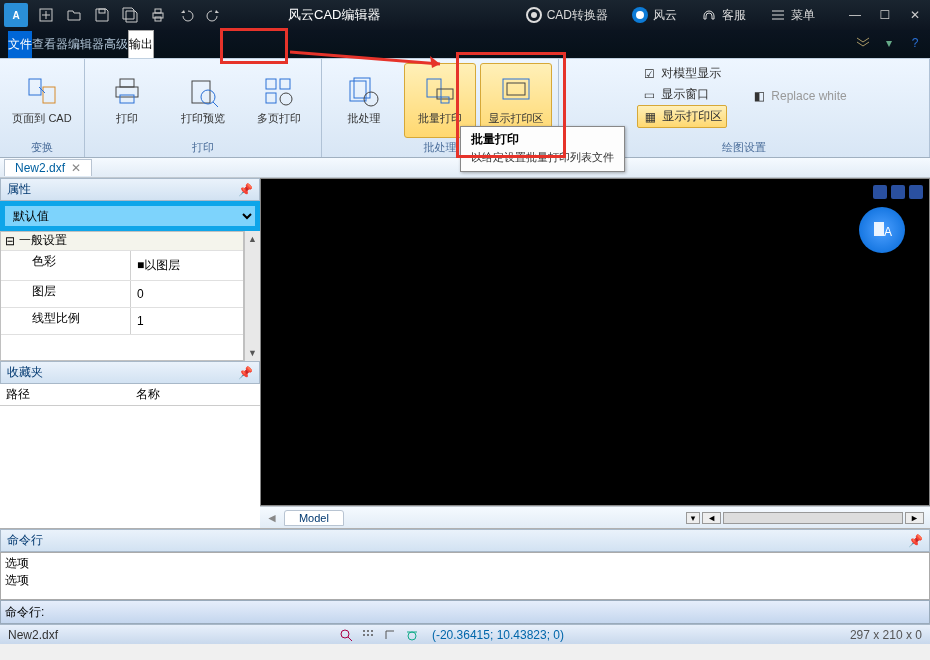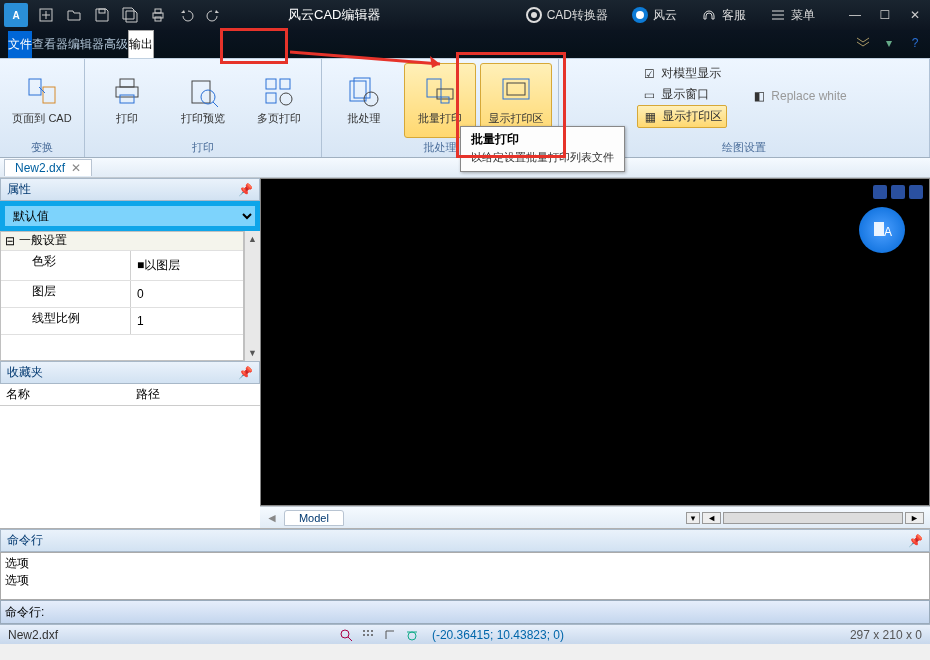--- a/index.html
+++ b/index.html
@@ -381,22 +381,22 @@
         <div class="scroll-arrow">▼</div>
       </div>
     </div>
 
     <div class="panel-header">
       <span>收藏夹</span>
       <span class="pin">📌</span>
     </div>
     <div class="fav-panel">
       <div class="fav-header-row">
+        <div class="fav-col">路径</div>
         <div class="fav-col">名称</div>
-        <div class="fav-col">路径</div>
       </div>
       <div class="fav-body"></div>
     </div>
   </div>
 
   <div class="canvas-area">
     <div class="canvas-viewport">
       <div class="canvas-corner-icons">
         <div class="ci"></div>
         <div class="ci"></div>

